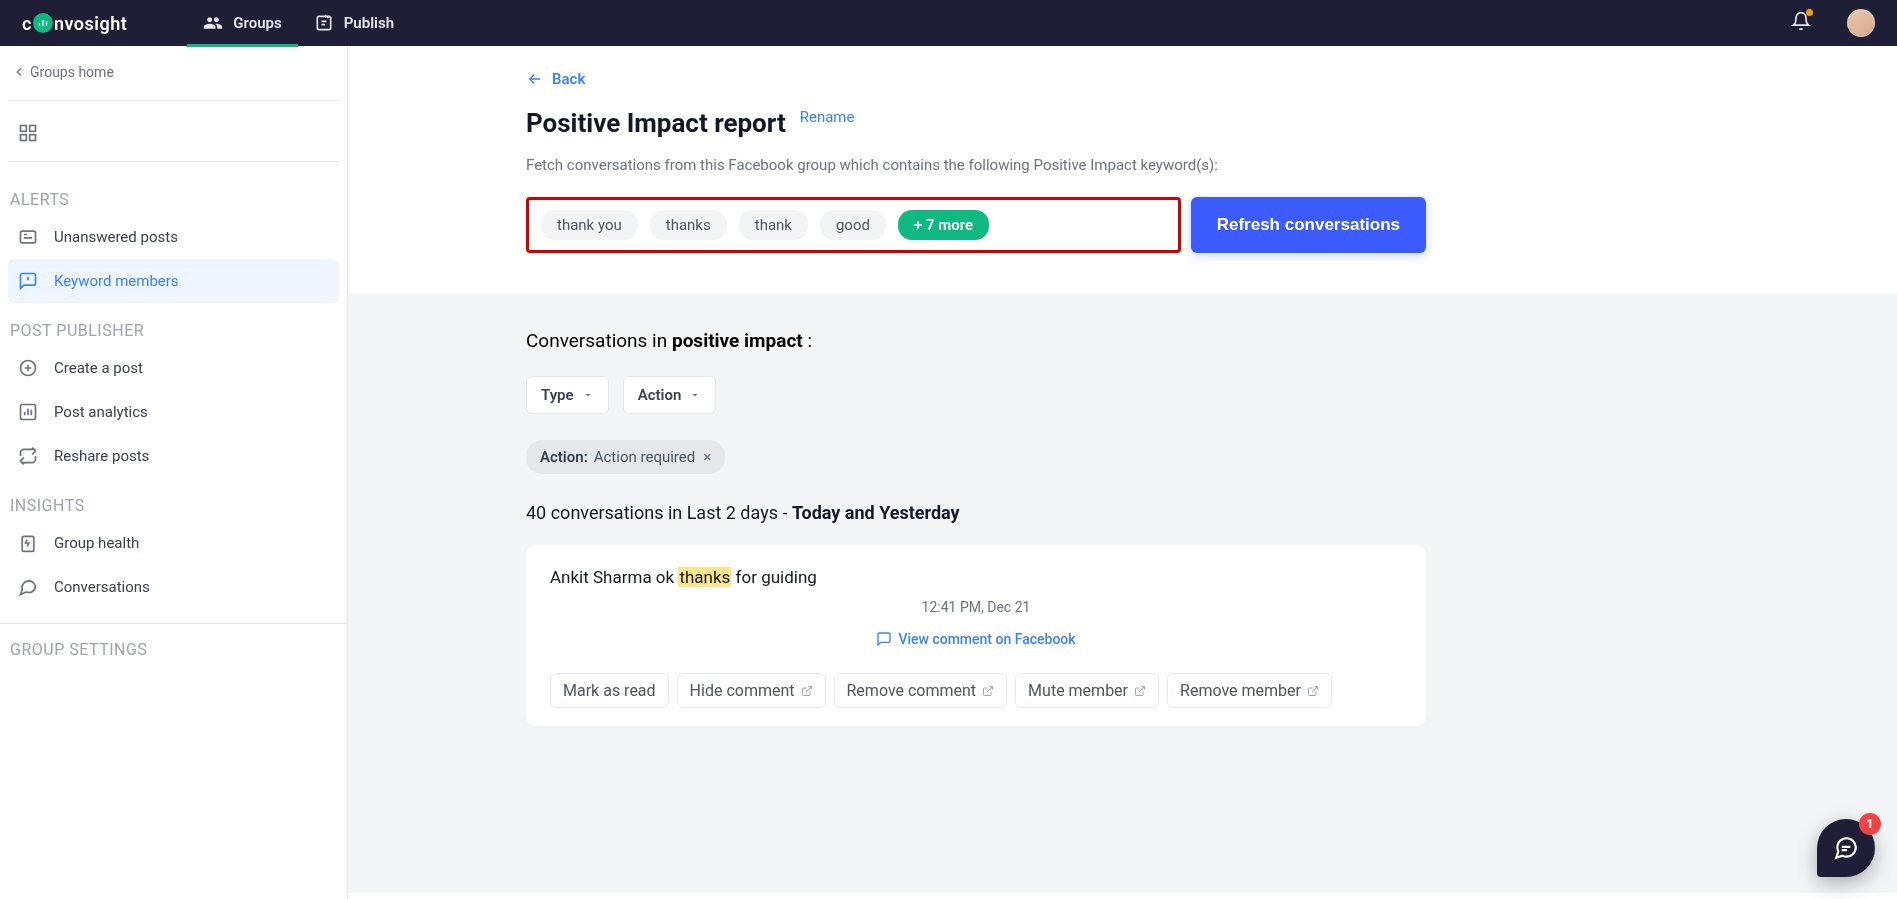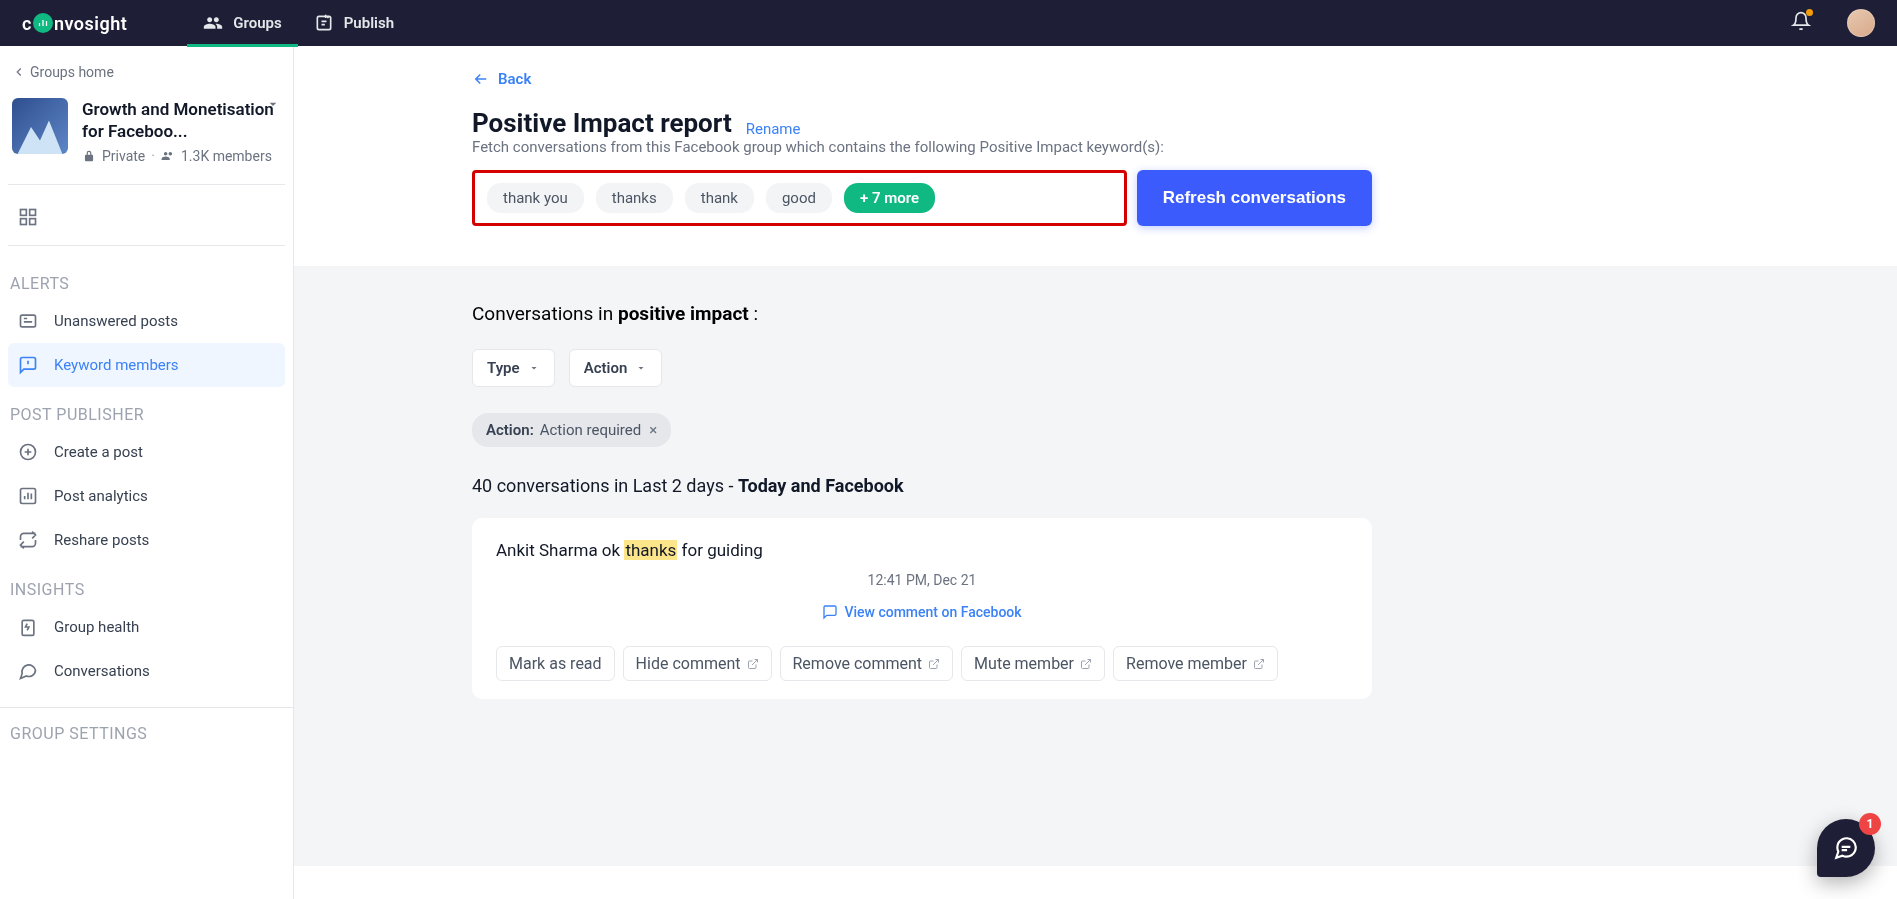--- a/index.html
+++ b/index.html
@@ -44,21 +44,21 @@
   width: 28px; height: 28px; border-radius: 50%;
   background: linear-gradient(145deg, #e6c8b0, #d9a98a);
   border: 1px solid #fff3; cursor: pointer;
 }
 
 
 .body-wrap { display: flex; height: calc(100vh - 46px); }
 
 
 .sidebar {
-  width: 294px; flex-shrink: 0;
+  width: 348px; flex-shrink: 0;
   border-right: 1px solid #e5e7eb;
   padding: 12px 8px 0 8px;
   overflow-y: auto;
 }
 .crumb { display: flex; align-items: center; color: #6b7280; font-size: 14px; padding: 6px 4px 14px 4px; cursor: pointer; }
 .crumb svg { width: 14px; height: 14px; margin-right: 4px; }
 .group-card { display: flex; gap: 14px; padding: 4px 4px 14px 4px; position: relative; }
 .group-thumb {
   width: 56px; height: 56px; border-radius: 6px;
   background: linear-gradient(135deg, #2f4f8f, #5e86c7);
@@ -87,25 +87,25 @@
 .side-label { font-size: 16px; letter-spacing: .5px; color: #9ca3af; padding: 18px 2px 6px; }
 
 
 .main { flex: 1; overflow-y: auto; background: #fff; }
 .section-top { padding: 24px 0 40px; background: #fff; }
 .inner { max-width: 900px; margin-left: 178px; }
 
 .back { display: flex; align-items: center; gap: 8px; color: #3b82f6; font-weight: 600; font-size: 15px; margin-bottom: 20px; cursor: pointer; }
 .back svg { width: 18px; height: 18px; }
 
-.title-row { display: flex; align-items: flex-end; gap: 14px; }
+.title-row { display: flex; align-items: flex-start; gap: 14px; margin-bottom: 18px; }
 .page-title { font-size: 26px; font-weight: 700; color: #111827; }
 .rename { color: #3b82f6; font-size: 15px; cursor: pointer; }
 
-.desc { color: #6b7280; font-size: 15px; margin-bottom: 14px; }
+.desc { color: #6b7280; font-size: 15px; margin-bottom: 23px; }
 
 .keywords-row { display: flex; gap: 10px; align-items: stretch; }
 .keywords-box {
   flex: 1; border: 3px solid #d40000; border-radius: 4px;
   padding: 10px 12px; display: flex; gap: 12px; align-items: flex-start;
 }
 .chip {
   background: #f3f4f6; color: #4b5563; padding: 6px 16px; border-radius: 14px;
   font-size: 15px; cursor: pointer;
 }
@@ -214,42 +214,20 @@
 <div class="body-wrap">
 
   <aside class="sidebar">
     <div class="crumb">
       <svg viewBox="0 0 24 24" fill="none" stroke="currentColor" stroke-width="2">
           <path d="M15 18l-6-6 6-6"></path>
         </svg>
       <span>Groups home</span>
     </div>
 
-    <div class="group-card">
-      <div class="group-thumb"></div>
-      <div>
-        <div class="group-title">Growth and Monetisation for Faceboo...</div>
-        <div class="group-meta">
-          <svg viewBox="0 0 24 24" fill="currentColor">
-              <path d="M17 10h-1V7a4 4 0 00-8 0v3H7a2 2 0 00-2 2v7a2 2 0 002 2h10a2 2 0 002-2v-7a2 2 0 00-2-2zm-7-3a2 2 0 114 0v3h-4V7z"></path>
-            </svg>
-          <span>Private</span>
-          <span class="dot-sep">·</span>
-          <svg viewBox="0 0 24 24" fill="currentColor">
-              <path d="M16 11c1.66 0 3-1.34 3-3s-1.34-3-3-3-3 1.34-3 3 1.34 3 3 3zM8 11c1.66 0 3-1.34 3-3S9.66 5 8 5 5 6.34 5 8s1.34 3 3 3zm0 2c-2.33 0-7 1.17-7 3.5V19h14v-2.5c0-2.33-4.67-3.5-7-3.5z"></path>
-            </svg>
-          <span>1.3K members</span>
-        </div>
-      </div>
-      <span class="caret-abs">
-        <svg viewBox="0 0 24 24" fill="currentColor">
-            <path d="M7 10l5 5 5-5z"></path>
-          </svg>
-      </span>
-    </div>
 
     <hr class="side-hr">
     <div class="side-item">
       <svg viewBox="0 0 24 24" fill="none" stroke="currentColor" stroke-width="2">
           <rect x="3" y="3" width="7" height="7"></rect>
           <rect x="14" y="3" width="7" height="7"></rect>
           <rect x="3" y="14" width="7" height="7"></rect>
           <rect x="14" y="14" width="7" height="7"></rect>
         </svg>
       <span></span>
@@ -364,21 +342,21 @@
           </div>
         </div>
 
         <div class="applied-chip">
           <span class="k">Action:</span>
           <span>Action required</span>
           <span class="x">×</span>
         </div>
 
         <div class="count-line">
-          <span>40 conversations in Last 2 days - </span><span class="bold">Today and Facebook</span>
+          <span>40 conversations in Last 2 days - </span><span class="bold">Today and Yesterday</span>
         </div>
 
         <div class="card">
           <div class="comment-text">
             <span>Ankit Sharma ok </span><span class="hl">thanks</span><span> for guiding</span>
           </div>
           <div class="meta-line">
             <span>12:41 PM, Dec 21</span>
             <span class="view-link">
               <svg viewBox="0 0 24 24" fill="none" stroke="currentColor" stroke-width="2">

